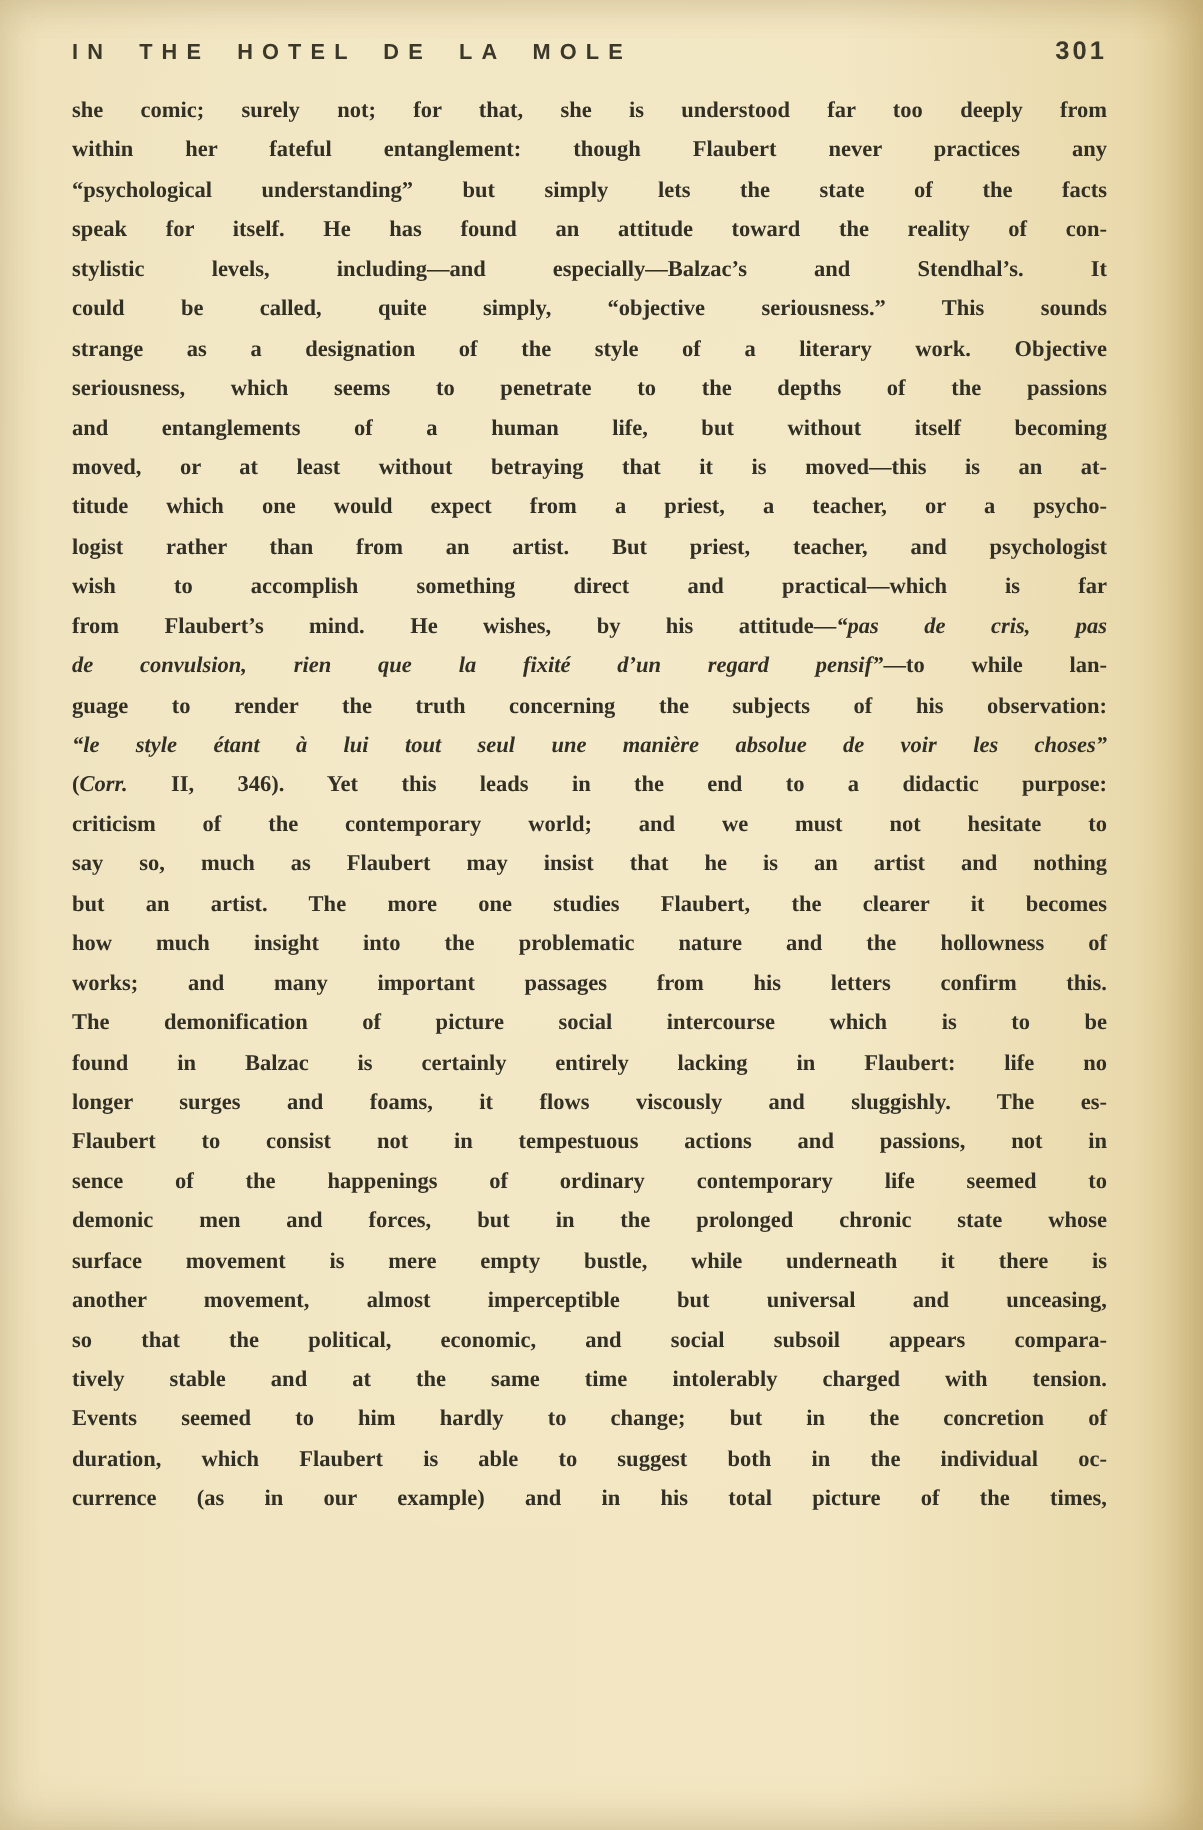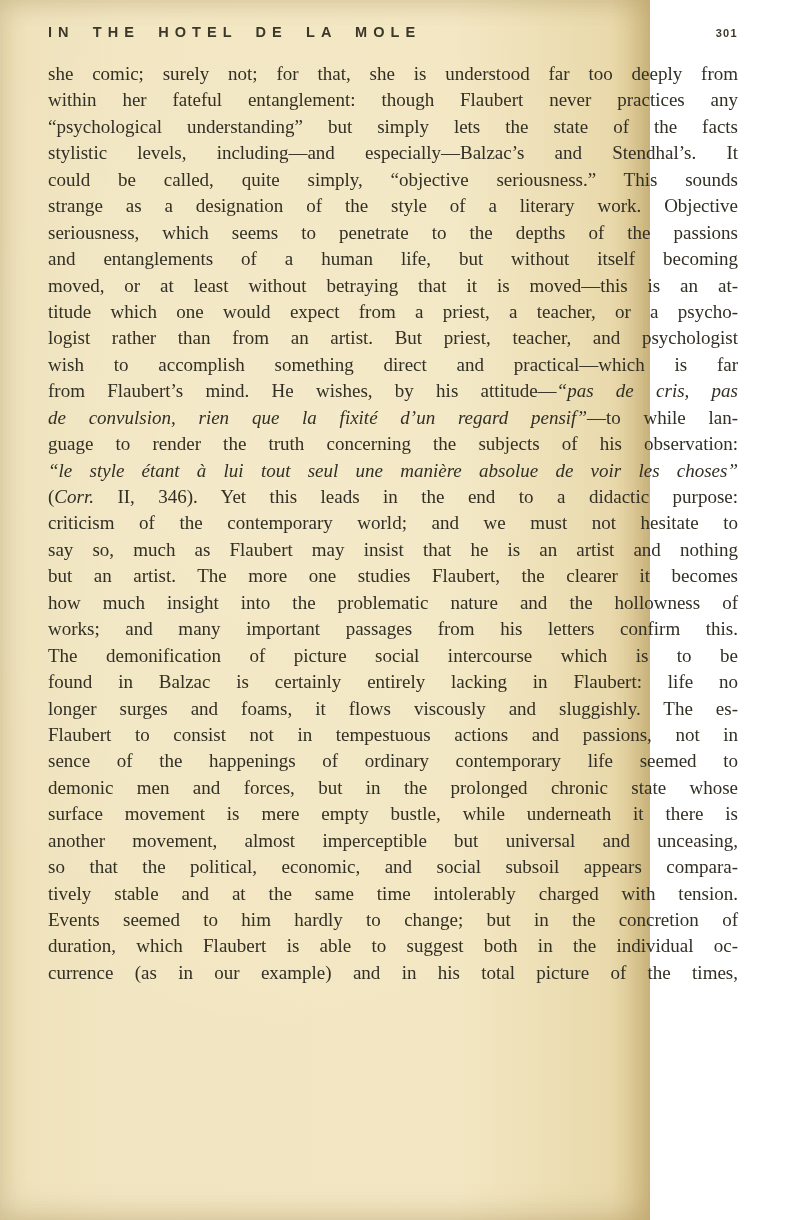--- a/index.html
+++ b/index.html
@@ -3,21 +3,21 @@
 <meta charset="utf-8">
 <style>
   html, body { margin: 0; padding: 0; }
   body {
     width: 802px; height: 1220px;
     overflow: hidden;
     font-family: "Liberation Serif", serif;
   }
   .page {
     position: relative;
-    width: 650px; height: 1220px;
+    width: 802px; height: 1220px;
     background:
       radial-gradient(ellipse 120% 90% at 42% 38%,
         rgba(255,255,255,0.10) 0%, rgba(255,255,255,0.0) 55%),
       linear-gradient(90deg, #eee1ba 0%, #f2e6c2 18%, #f3e7c3 70%, #e9d9ab 94%, #ddc892 100%);
     background-color: #f1e4bf;
     box-shadow:
       inset -14px 0 26px rgba(140,110,50,0.18),
       inset 0 -12px 28px rgba(140,110,50,0.10),
       inset 0 10px 22px rgba(140,110,50,0.06),
       inset 10px 0 22px rgba(140,110,50,0.06);
@@ -32,29 +32,30 @@
     font-family: "Liberation Sans", sans-serif;
     font-weight: bold;
     color: #3b382a;
   }
   .running-head .title {
     font-size: 14.5px;
     letter-spacing: 0.42em;
     word-spacing: 0.55em;
   }
   .running-head .pageno {
-    font-size: 11px;
+    font-size: 17px;
     letter-spacing: 0.12em;
   }
   .text-block {
     position: absolute;
     left: 48px; top: 61px;
     width: 690px;
     color: #322f25;
-    font-size: 19px;
+    font-size: 15px;
+    font-weight: bold;
   }
   .line {
     height: 26.45px;
     line-height: 26.45px;
     text-align: justify;
     text-align-last: justify;
     white-space: normal;
     word-spacing: 0.06em;
   }
   .line .it { font-style: italic; }
@@ -64,20 +65,21 @@
 
 <div class="page">
   <div class="running-head">
     <span class="title">IN THE HOTEL DE LA MOLE</span>
     <span class="pageno">301</span>
   </div>
   <div class="text-block">
       <div class="line"><span>she comic; surely not; for that, she is understood far too deeply from</span></div>
       <div class="line"><span>within her fateful entanglement: though Flaubert never practices any</span></div>
       <div class="line"><span>“psychological understanding” but simply lets the state of the facts</span></div>
+      <div class="line"><span>speak for itself. He has found an attitude toward the reality of con-</span></div>
       <div class="line"><span>stylistic levels, including—and especially—Balzac’s and Stendhal’s. It</span></div>
       <div class="line"><span>could be called, quite simply, “objective seriousness.” This sounds</span></div>
       <div class="line"><span>strange as a designation of the style of a literary work. Objective</span></div>
       <div class="line"><span>seriousness, which seems to penetrate to the depths of the passions</span></div>
       <div class="line"><span>and entanglements of a human life, but without itself becoming</span></div>
       <div class="line"><span>moved, or at least without betraying that it is moved—this is an at-</span></div>
       <div class="line"><span>titude which one would expect from a priest, a teacher, or a psycho-</span></div>
       <div class="line"><span>logist rather than from an artist. But priest, teacher, and psychologist</span></div>
       <div class="line"><span>wish to accomplish something direct and practical—which is far</span></div>
       <div class="line"><span>from Flaubert’s mind. He wishes, by his attitude—</span><span class="it">“pas de cris, pas</span></div>

